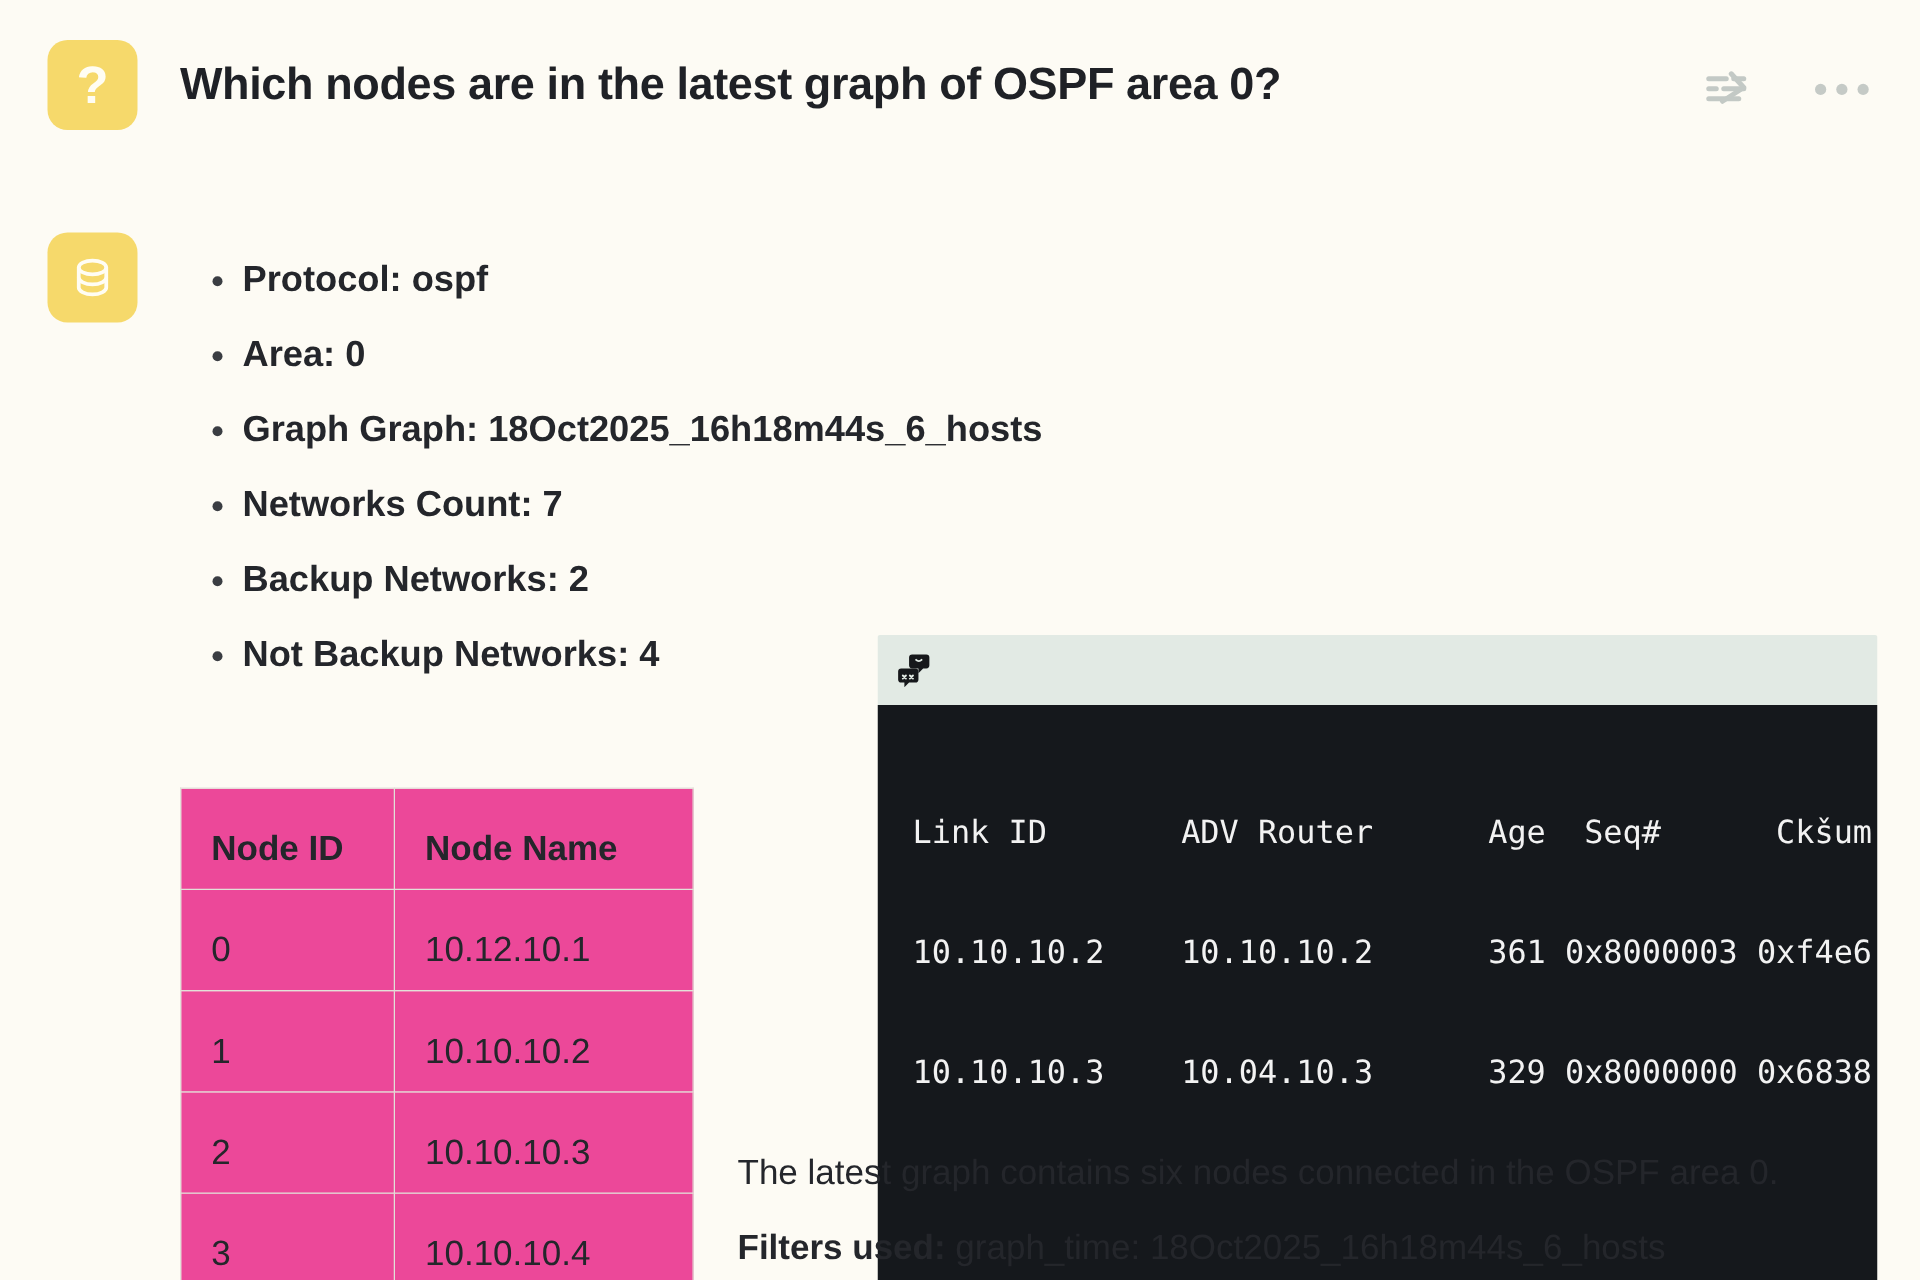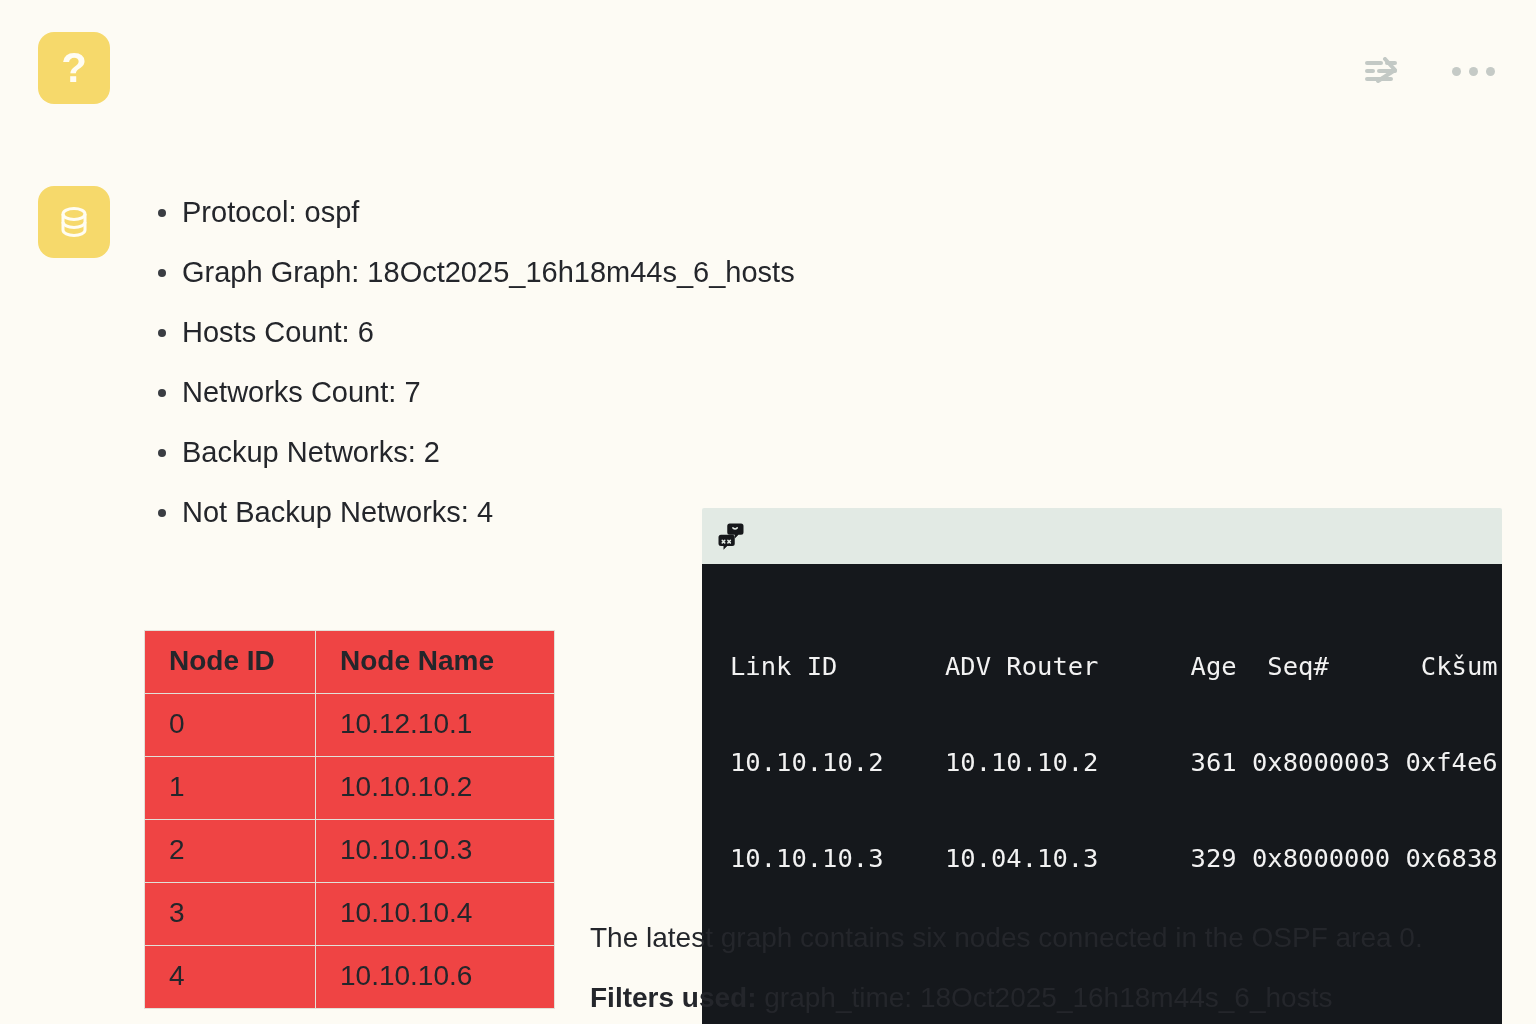--- a/index.html
+++ b/index.html
@@ -92,23 +92,24 @@
     height: 9px;
     border-radius: 50%;
     background: #c5cac6;
   }
 
   
   .bullets {
     position: absolute;
     left: 146px;
     top: 182px;
-    margin: 0;
+    margin: 12px;
     padding: 0 0 0 36px;
     list-style: none;
+    font-weight: bold;
   }
   .bullets li {
     position: relative;
     font-size: 29px;
     line-height: 60px;
     color: #24262b;
     white-space: nowrap;
   }
   .bullets li::before {
     content: "";
@@ -128,23 +129,23 @@
     top: 630px;
     border-collapse: collapse;
     background: #fdfcf7;
   }
   .node-table th,
   .node-table td {
     border: 1px solid #e2e0d8;
     text-align: left;
     font-size: 28px;
     font-weight: 400;
-    padding: 14px 18px 16px 24px;
+    padding: 32px 18px 16px 24px;
     color: #24262b;
-    background: #ef4444;
+    background: #ec4899;
   }
   .node-table th {
     font-weight: 700;
   }
   .node-table .col-id {
     width: 128px;
   }
   .node-table .col-name {
     width: 196px;
     margin-top: 23px;
@@ -207,20 +208,21 @@
 <body>
 
 <div class="page">
 
   <div class="header">
 
     <div class="badge badge-question">
       <span class="glyph">?</span>
     </div>
 
+    <div class="page-title">Which nodes are in the latest graph of OSPF area 0?</div>
 
     <div class="header-actions">
       <div class="icon-btn">
         <svg width="34" height="28" viewBox="0 0 34 28" fill="none" xmlns="http://www.w3.org/2000/svg">
           <path d="M3 6 L17 6" stroke="#c3c9c5" stroke-width="4" stroke-linecap="round"></path>
           <path d="M23 6 L31 6" stroke="#c3c9c5" stroke-width="4" stroke-linecap="round"></path>
           <path d="M3 14 L9 14" stroke="#c3c9c5" stroke-width="4" stroke-linecap="round"></path>
           <path d="M15 14 L31 14" stroke="#c3c9c5" stroke-width="4" stroke-linecap="round"></path>
           <path d="M3 22 L27 22" stroke="#c3c9c5" stroke-width="4" stroke-linecap="round"></path>
           <path d="M21 2 L31 13 L14 24" stroke="#c3c9c5" stroke-width="4" stroke-linecap="round" stroke-linejoin="round" fill="none"></path>
@@ -239,22 +241,22 @@
   <div class="badge badge-db">
     <svg width="40" height="40" viewBox="0 0 40 40" fill="none" xmlns="http://www.w3.org/2000/svg">
       <ellipse cx="20" cy="12" rx="11" ry="5.5" stroke="#fffdf3" stroke-width="3"></ellipse>
       <path d="M9 12 V28 C9 31 14 33.5 20 33.5 C26 33.5 31 31 31 28 V12" stroke="#fffdf3" stroke-width="3" fill="none"></path>
       <path d="M9 20 C9 23 14 25.5 20 25.5 C26 25.5 31 23 31 20" stroke="#fffdf3" stroke-width="3" fill="none"></path>
     </svg>
   </div>
 
   <ul class="bullets">
     <li>Protocol: ospf</li>
+    <li>Area: 0</li>
     <li>Graph Graph: 18Oct2025_16h18m44s_6_hosts</li>
-    <li>Hosts Count: 6</li>
     <li>Networks Count: 7</li>
     <li>Backup Networks: 2</li>
     <li>Not Backup Networks: 4</li>
   </ul>
 
   <table class="node-table">
     <thead>
       <tr>
         <th class="col-id">Node ID</th>
         <th class="col-name">Node Name</th>

